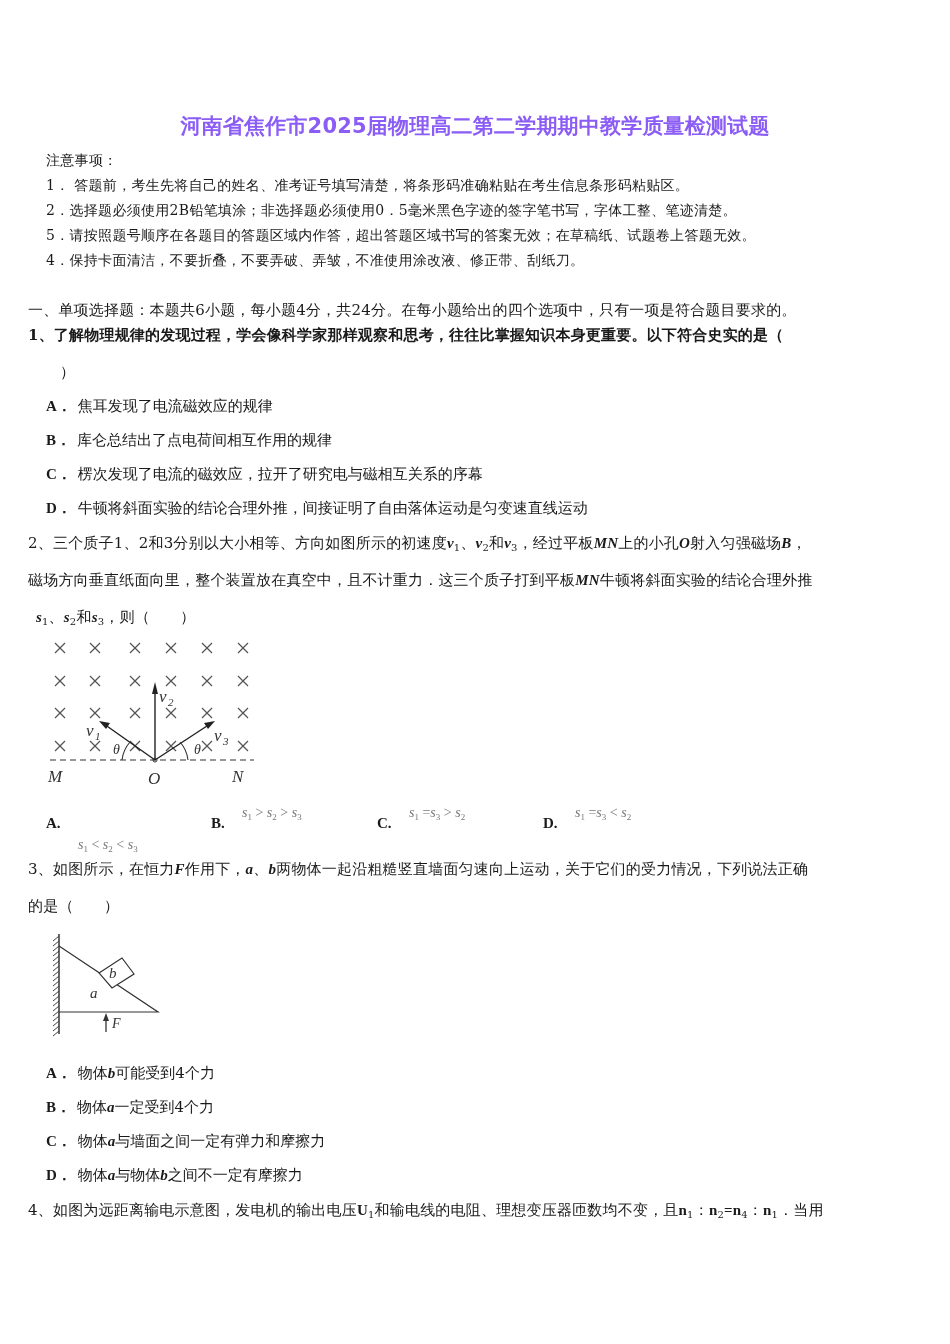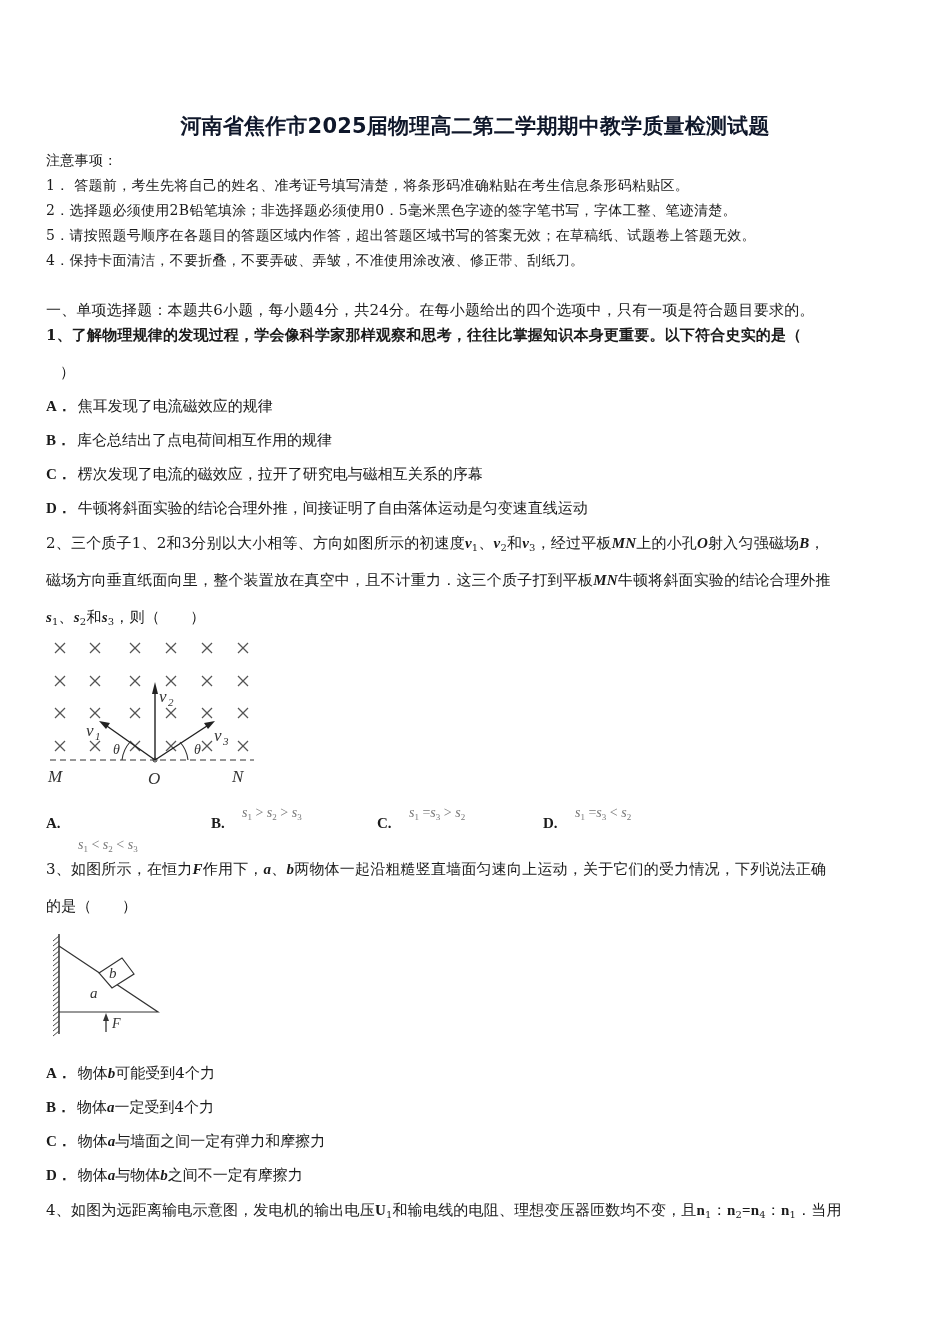--- a/index.html
+++ b/index.html
@@ -5,24 +5,24 @@
   html, body { margin: 0; padding: 0; background: #ffffff; }
   body {
     width: 950px; height: 1344px; position: relative; overflow: hidden;
     font-family: "DejaVu Serif", "Liberation Serif", serif;
     color: #1a1a1a;
   }
   .abs { position: absolute; white-space: nowrap; }
   .title {
     left: 0; width: 950px; top: 112px; text-align: center;
     font-family: "DejaVu Sans", "Liberation Sans", sans-serif;
-    font-weight: bold; font-size: 21px; letter-spacing: 0.2px; color: #0f172a;
+    font-weight: bold; font-size: 21px; letter-spacing: 0.2px; color: #8b5cf6;
   }
   .notice { font-size: 14px; left: 46px; letter-spacing: 0.3px; }
-  .body-text { font-size: 15px; left: 46px; letter-spacing: 0.2px; }
+  .body-text { font-size: 15px; left: 28px; letter-spacing: 0.2px; }
   .opt { font-size: 15px; left: 46px; }
   .opt .lbl { font-family: "Liberation Serif", serif; font-weight: bold; margin-right: 6px; }
   .opt .math { font-family: "Liberation Serif", serif; font-style: italic; font-weight: bold; }
   .it { font-family: "Liberation Serif", serif; font-style: italic; font-weight: bold; }
   .sub-n { font-size: 10px; vertical-align: -3px; }
   .formula { font-family: "Liberation Serif", serif; font-size: 14px; color: #777; position: absolute; }
   .formula .v { font-style: italic; }
   .formula .s { font-size: 9px; vertical-align: -3px; font-style: normal; }
   .q2-opt-lbl { font-family: "Liberation Serif", serif; font-weight: bold; font-size: 15px; position: absolute; }
   svg text { font-family: "Liberation Serif", serif; font-style: italic; }
@@ -56,21 +56,21 @@
 <div class="abs opt" style="top:499px;">
   <span class="lbl">D．</span><span>牛顿将斜面实验的结论合理外推，间接证明了自由落体运动是匀变速直线运动</span>
 </div>
 
 <div class="abs body-text" style="top:534px;">
   <span>2、三个质子1、2和3分别以大小相等、方向如图所示的初速度</span><span class="it">v</span><span class="sub-n">1</span><span>、</span><span class="it">v</span><span class="sub-n">2</span><span>和</span><span class="it">v</span><span class="sub-n">3</span><span>，经过平板</span><span class="it">MN</span><span>上的小孔</span><span class="it">O</span><span>射入匀强磁场</span><span class="it">B</span><span>，</span>
 </div>
 <div class="abs body-text" style="top:571px;">
   <span>磁场方向垂直纸面向里，整个装置放在真空中，且不计重力．这三个质子打到平板</span><span class="it">MN</span><span>牛顿将斜面实验的结论合理外推</span>
 </div>
-<div class="abs body-text" style="top:608px;">
+<div class="abs body-text" style="top:608px;margin-left:8px;">
   <span class="it">s</span><span class="sub-n">1</span><span>、</span><span class="it">s</span><span class="sub-n">2</span><span>和</span><span class="it">s</span><span class="sub-n">3</span><span>，则（　　）</span>
 </div>
 
 <div class="abs" style="left:44px; top:636px; width:215px; height:154px;">
   <svg width="215" height="154" viewBox="0 0 215 154">
     <g stroke="#555" stroke-width="1.3">
 
       <g id="crosses">
           <line x1="11" y1="7" x2="21" y2="17"></line>
           <line x1="11" y1="17" x2="21" y2="7"></line>

